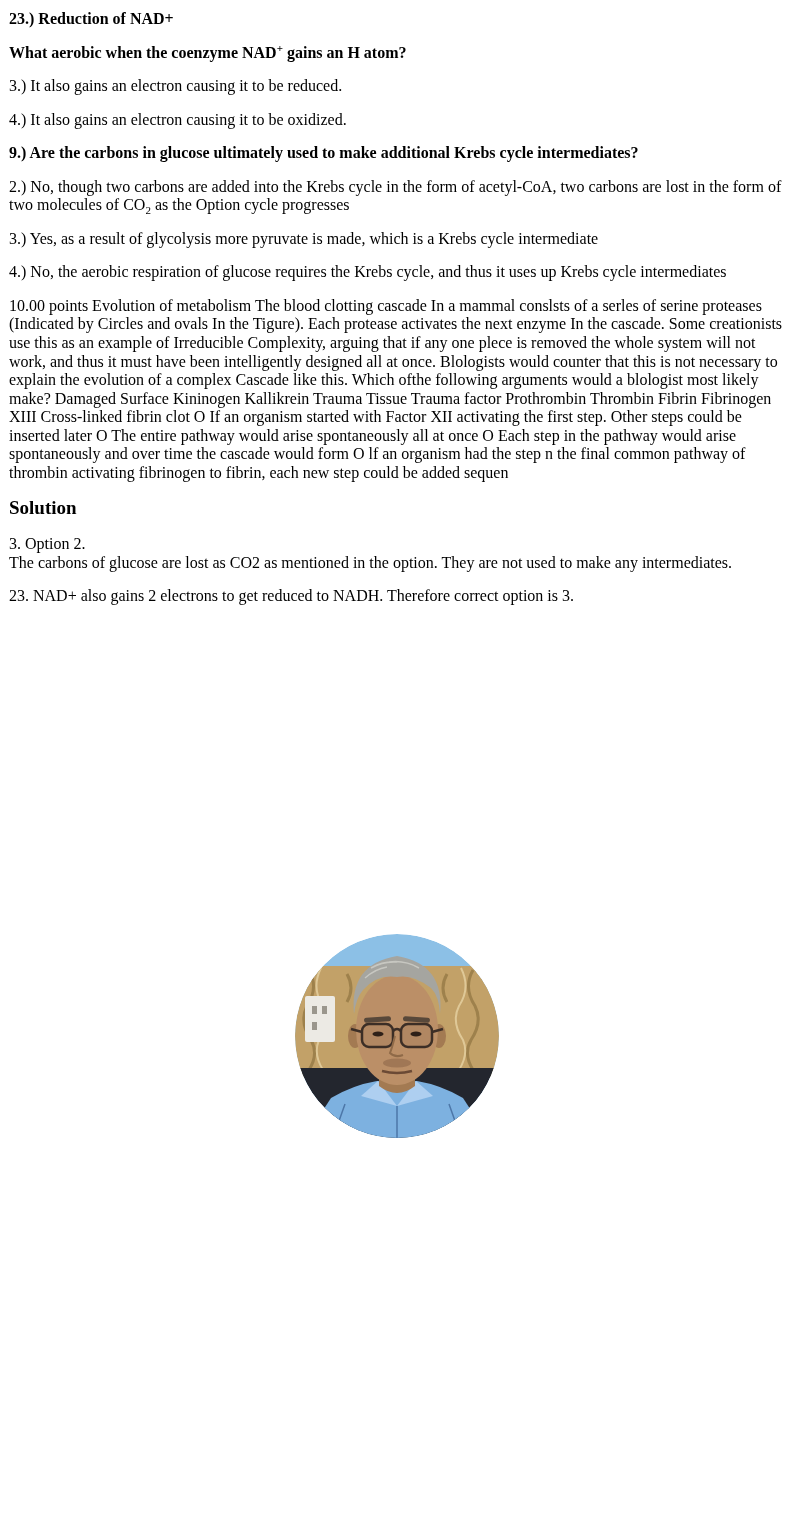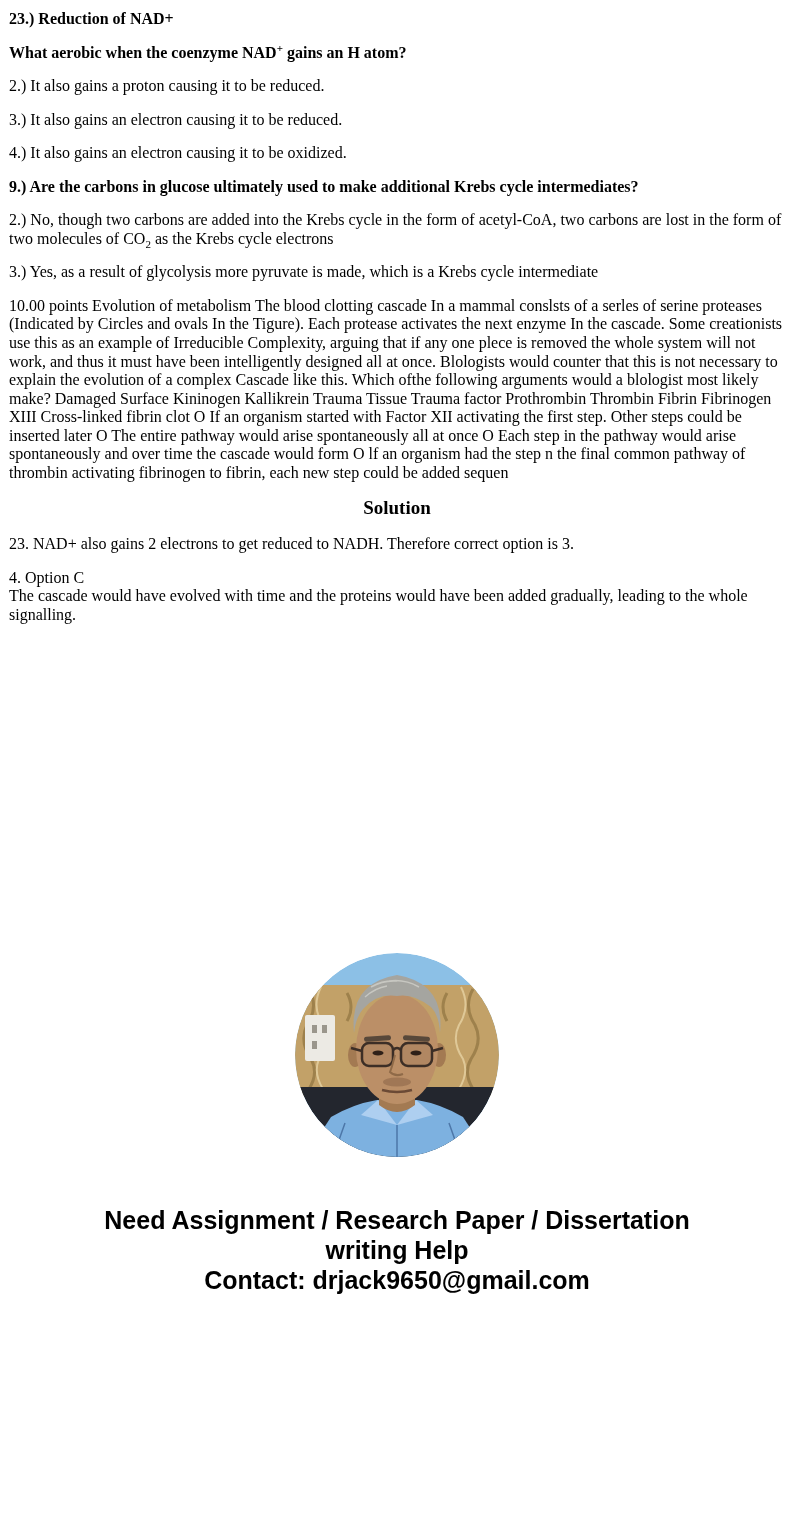--- a/index.html
+++ b/index.html
@@ -17,21 +17,20 @@
   .doc p { margin: 15px 0; line-height: 1.16; }
   .doc p.first { margin-top: 10px; }
   .bold { font-weight: bold; }
   .doc sup { font-size: 11px; vertical-align: super; line-height: 0; }
   .doc sub { font-size: 11px; vertical-align: sub; line-height: 0; }
   h3.solution-heading {
     font-size: 19px;
     font-weight: bold;
     margin: 15px 0 16px 0;
     font-family: "Liberation Serif", "DejaVu Serif", serif;
-    text-align: center;
   }
   .avatar-wrap {
     margin-top: 328px;
     display: flex;
     justify-content: center;
   }
   .avatar {
     width: 204px;
     height: 204px;
     border-radius: 50%;
@@ -73,39 +72,39 @@
 </head>
 <body>
 
 <div class="page">
   <div class="doc">
 
     <p class="bold first">23.) Reduction of NAD+</p>
 
     <p class="bold"><span>What aerobic when the coenzyme NAD</span><sup>+</sup><span> gains an H atom?</span></p>
 
-    <p>2.) It also gains a proton causing it to be reduced.</p>
     <p>3.) It also gains an electron causing it to be reduced.</p>
     <p>4.) It also gains an electron causing it to be oxidized.</p>
 
     <p class="bold">9.) Are the carbons in glucose ultimately used to make additional Krebs cycle intermediates?</p>
 
 
-    <p><span>2.) No, though two carbons are added into the Krebs cycle in the form of acetyl-CoA, two carbons are lost in the form of two molecules of CO</span><sub>2</sub><span> as the Krebs cycle electrons</span></p>
+    <p><span>2.) No, though two carbons are added into the Krebs cycle in the form of acetyl-CoA, two carbons are lost in the form of two molecules of CO</span><sub>2</sub><span> as the Option cycle progresses</span></p>
 
     <p>3.) Yes, as a result of glycolysis more pyruvate is made, which is a Krebs cycle intermediate</p>
+    <p>4.) No, the aerobic respiration of glucose requires the Krebs cycle, and thus it uses up Krebs cycle intermediates</p>
 
     <p>10.00 points Evolution of metabolism The blood clotting cascade In a mammal conslsts of a serles of serine proteases (Indicated by Circles and ovals In the Tigure). Each protease activates the next enzyme In the cascade. Some creationists use this as an example of Irreducible Complexity, arguing that if any one plece is removed the whole system will not work, and thus it must have been intelligently designed all at once. Blologists would counter that this is not necessary to explain the evolution of a complex Cascade like this. Which ofthe following arguments would a blologist most likely make? Damaged Surface Kininogen Kallikrein Trauma Tissue Trauma factor Prothrombin Thrombin Fibrin Fibrinogen XIII Cross-linked fibrin clot O If an organism started with Factor XII activating the first step. Other steps could be inserted later O The entire pathway would arise spontaneously all at once O Each step in the pathway would arise spontaneously and over time the cascade would form O lf an organism had the step n the final common pathway of thrombin activating fibrinogen to fibrin, each new step could be added sequen</p>
 
     <h3 class="solution-heading">Solution</h3>
 
+    <p><span>3. Option 2.</span><br><span>The carbons of glucose are lost as CO2 as mentioned in the option. They are not used to make any intermediates.</span></p>
 
     <p>23. NAD+ also gains 2 electrons to get reduced to NADH. Therefore correct option is 3.</p>
 
-    <p><span>4. Option C</span><br><span>The cascade would have evolved with time and the proteins would have been added gradually, leading to the whole signalling.</span></p>
 
   </div>
 
   <div class="avatar-wrap">
     <div class="avatar">
       <svg viewBox="0 0 204 204" width="204" height="204" aria-hidden="true">
         <defs>
           <clipPath id="cp">
               <circle cx="102" cy="102" r="102"></circle>
             </clipPath>
@@ -142,18 +141,13 @@
           <ellipse class="eye" cx="83" cy="100" rx="5.5" ry="2.6"></ellipse>
           <ellipse class="eye" cx="121" cy="100" rx="5.5" ry="2.6"></ellipse>
           <path class="nose" d="M100,102 q-3,12 -5,17 q5,5 13,2"></path>
           <ellipse class="stache" cx="102" cy="129" rx="14" ry="4.5"></ellipse>
           <path class="mouth" d="M87,137 Q102,141 117,137"></path>
         </g>
       </svg>
     </div>
   </div>
 
-  <div class="footer">
-    <div>Need Assignment / Research Paper / Dissertation</div>
-    <div>writing Help</div>
-    <div>Contact: drjack9650@gmail.com</div>
-  </div>
 </div>
 
 </body></html>

